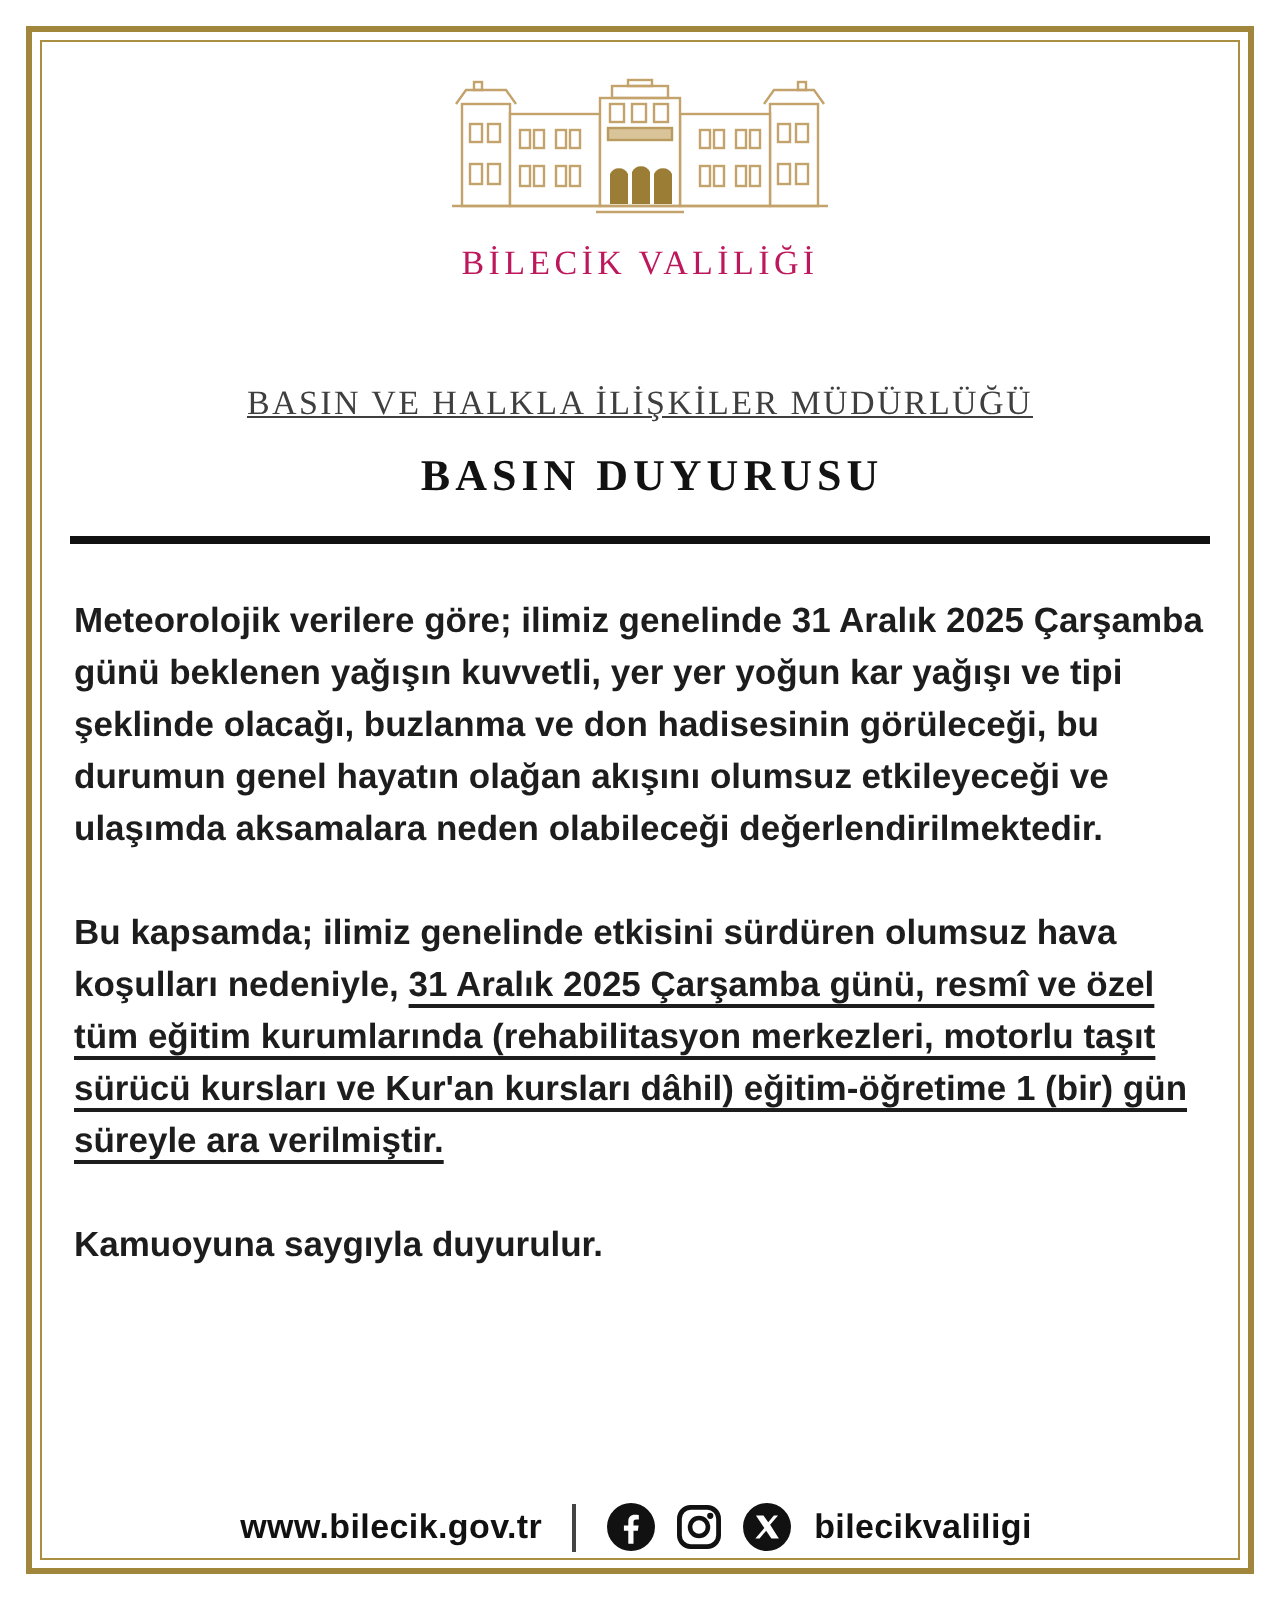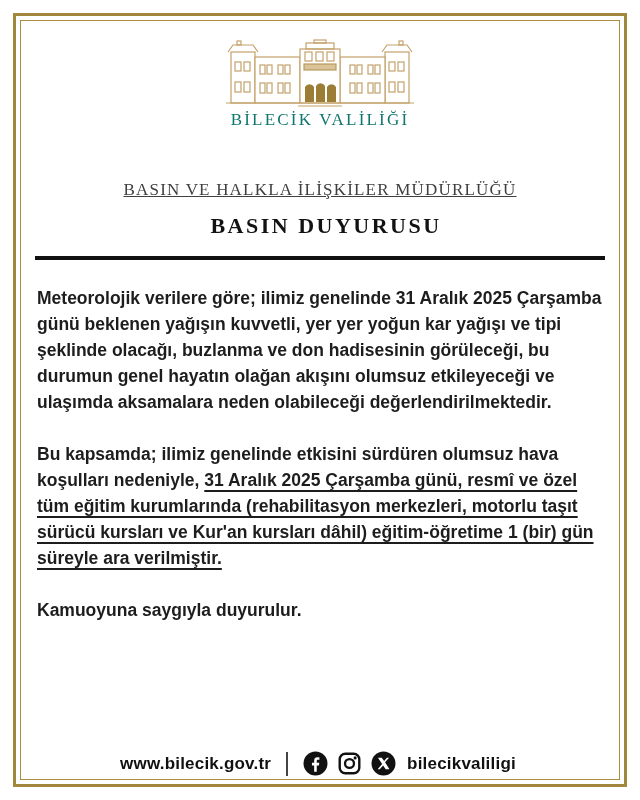--- a/index.html
+++ b/index.html
@@ -28,21 +28,21 @@
   .logo-wrap{ margin-top:17px; }
   .logo-svg{ display:block; margin:0 auto; }
   .logo-line1{
     font-family:"Liberation Serif", serif;
     font-size:12px; letter-spacing:1.6px;
     color:#a8884e; margin-top:2px;
   }
   .logo-line2{
     font-family:"Liberation Serif", serif;
     font-size:17px; letter-spacing:2.2px;
-    color:#0f766e; margin-top:1px;
+    color:#be185d; margin-top:13px;
   }
   .department{
     font-family:"Liberation Serif", serif;
     font-size:17px; letter-spacing:1.2px;
     color:#3f3f3f; margin-top:50px;text-decoration:underline;
   }
   .doc-title{
     font-family:"Liberation Serif", serif;
     font-size:22px; font-weight:bold; letter-spacing:2.5px;
     color:#121212; margin-top:13px;padding-left:12px;

